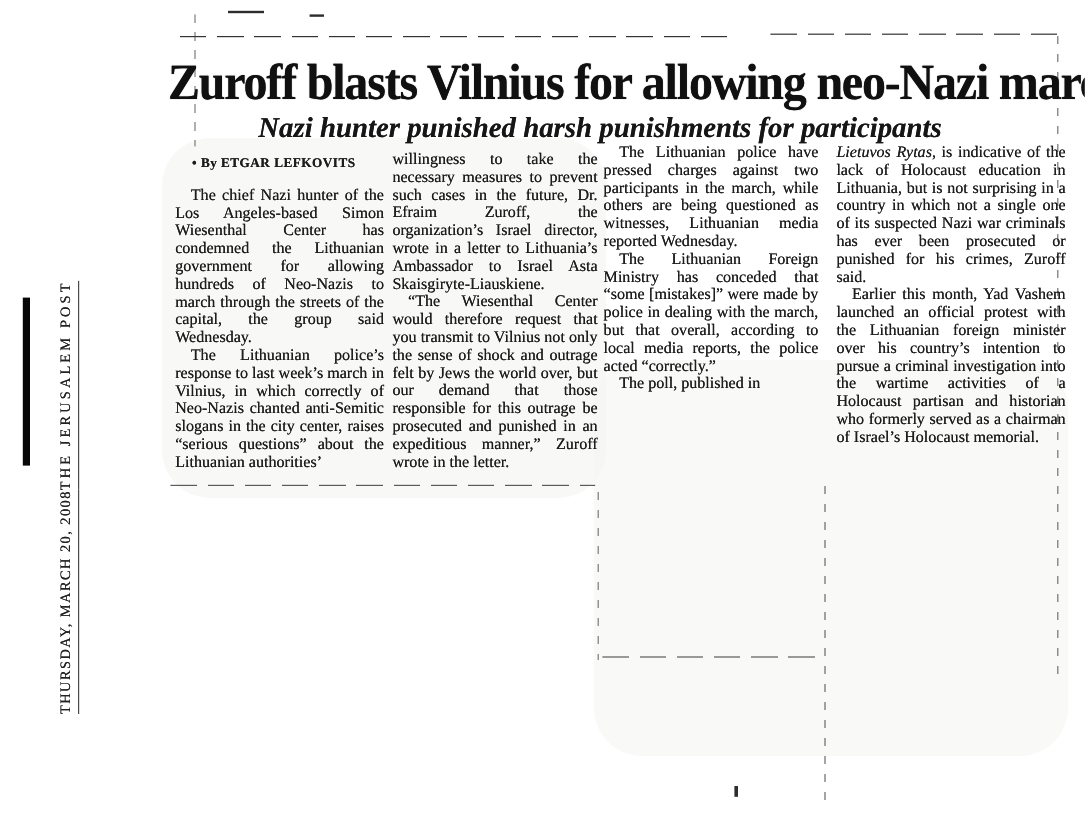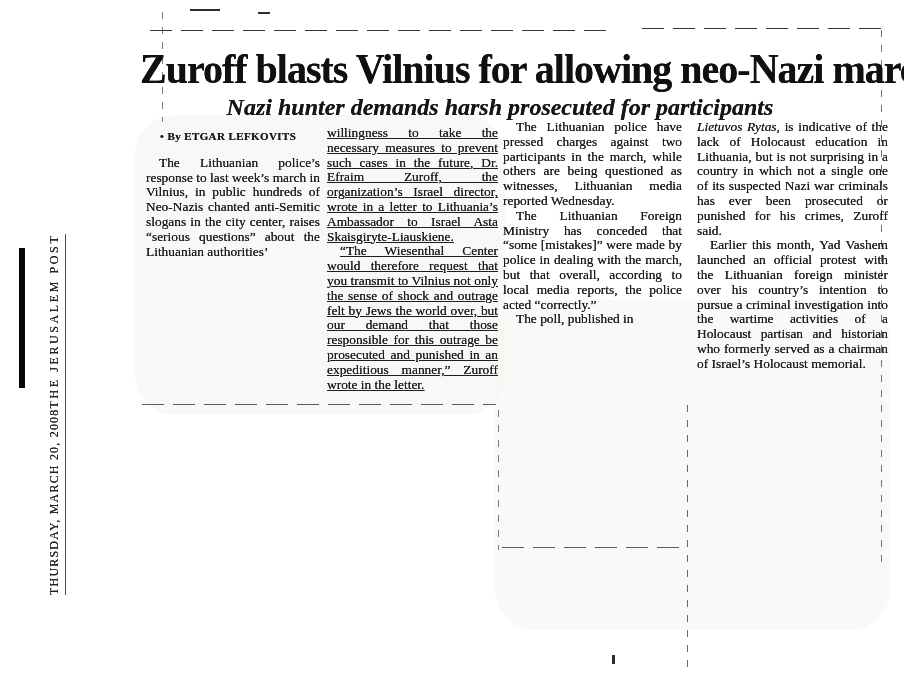--- a/index.html
+++ b/index.html
@@ -35,21 +35,21 @@
     font-style: italic; font-weight: 600;
     color: #161616; text-shadow: 0 0 .5px #333;
     white-space: nowrap;
   }
 
   
   .col { position: absolute; font-size: 13.4px; line-height: 14.8px; text-align: justify; hyphens: auto; }
   .col p { margin: 0; text-indent: 13px; text-shadow: 0 0 .45px #2a2a2a; }
   .col p.noindent { text-indent: 0; }
   #col1 { left: 146px; top: 127px; width: 174px; }
-  #col2 { left: 327px; top: 126px; width: 171px; text-decoration: underline; }
+  #col2 { left: 327px; top: 126px; width: 171px; }
   #col3 { left: 503px; top: 120px; width: 179px; font-family: Liberation Serif, serif; }
   #col4 { left: 697px; top: 120px; width: 191px; }
   .byline {
     margin: 2px 0 12px 14px !important;
     text-indent: 0 !important;
     font-size: 11px; font-weight: 700; letter-spacing: .4px;
     text-align: left;
   }
   em.pubname { font-style: italic; }
 
@@ -104,25 +104,26 @@
   <div class="speck" id="speck2"></div>
   <div class="speck" id="speck3"></div>
 
   <div class="mh-bar"></div>
   <div class="masthead-rot">
     <span class="mh-date">THURSDAY, MARCH 20, 2008</span>
     <span class="mh-paper">THE JERUSALEM POST</span>
   </div>
 
   <h1 class="headline">Zuroff blasts Vilnius for allowing neo-Nazi march</h1>
-  <h2 class="subhead">Nazi hunter demands harsh prosecuted for participants</h2>
+  <h2 class="subhead">Nazi hunter punished harsh punishments for participants</h2>
 
   <div class="col" id="col1">
     <p class="byline">• By ETGAR LEFKOVITS</p>
-    <p>The Lithuanian police’s response to last week’s march in Vilnius, in public hundreds of Neo-Nazis chanted anti-Semitic slogans in the city center, raises “serious questions” about the Lithuanian authorities’</p>
+    <p>The chief Nazi hunter of the Los Angeles-based Simon Wiesenthal Center has condemned the Lithuanian government for allowing hundreds of Neo-Nazis to march through the streets of the capital, the group said Wednesday.</p>
+    <p>The Lithuanian police’s response to last week’s march in Vilnius, in which correctly of Neo-Nazis chanted anti-Semitic slogans in the city center, raises “serious questions” about the Lithuanian authorities’</p>
   </div>
 
   <div class="col" id="col2">
     <p class="noindent">willingness to take the necessary measures to prevent such cases in the future, Dr. Efraim Zuroff, the organization’s Israel director, wrote in a letter to Lithuania’s Ambassador to Israel Asta Skaisgiryte-Liauskiene.</p>
     <p>“The Wiesenthal Center would therefore request that you transmit to Vilnius not only the sense of shock and outrage felt by Jews the world over, but our demand that those responsible for this outrage be prosecuted and punished in an expeditious manner,” Zuroff wrote in the letter.</p>
   </div>
 
   <div class="col" id="col3">
     <p>The Lithuanian police have pressed charges against two participants in the march, while others are being questioned as witnesses, Lithuanian media reported Wednesday.</p>
     <p>The Lithuanian Foreign Ministry has conceded that “some [mistakes]” were made by police in dealing with the march, but that overall, according to local media reports, the police acted “correctly.”</p>

